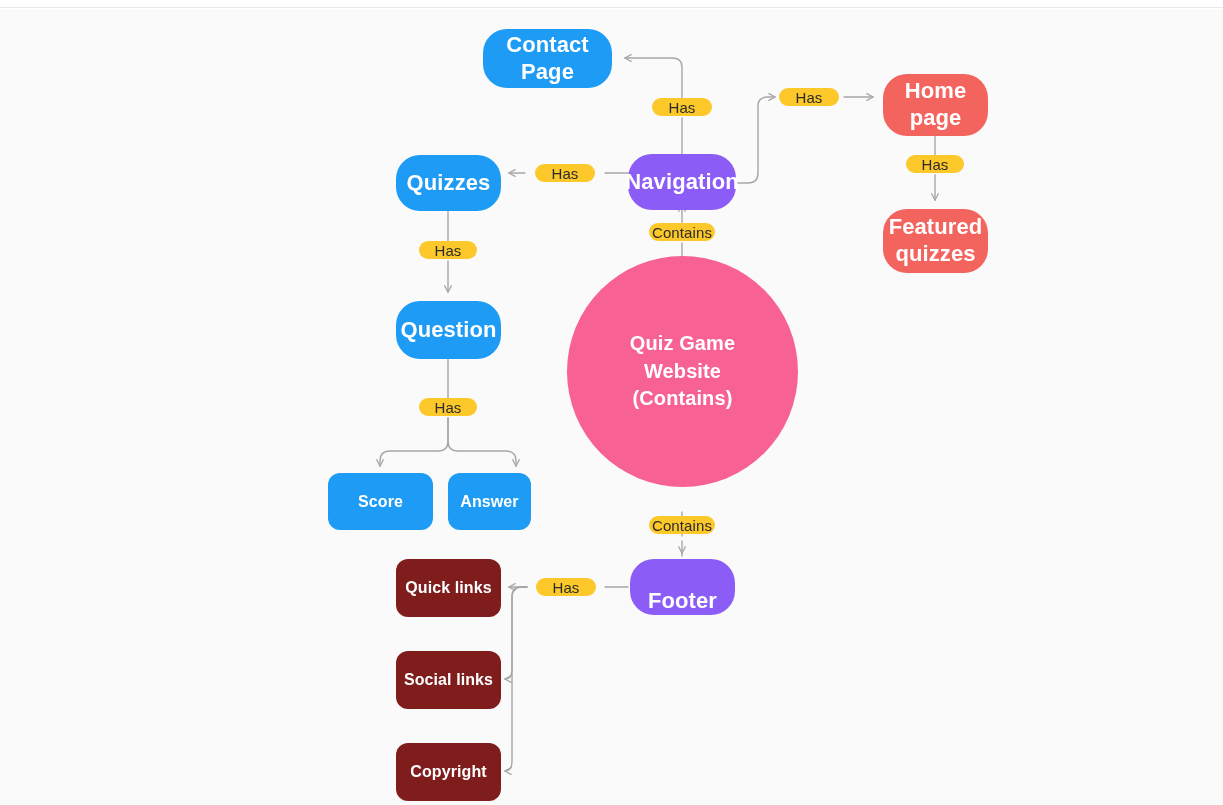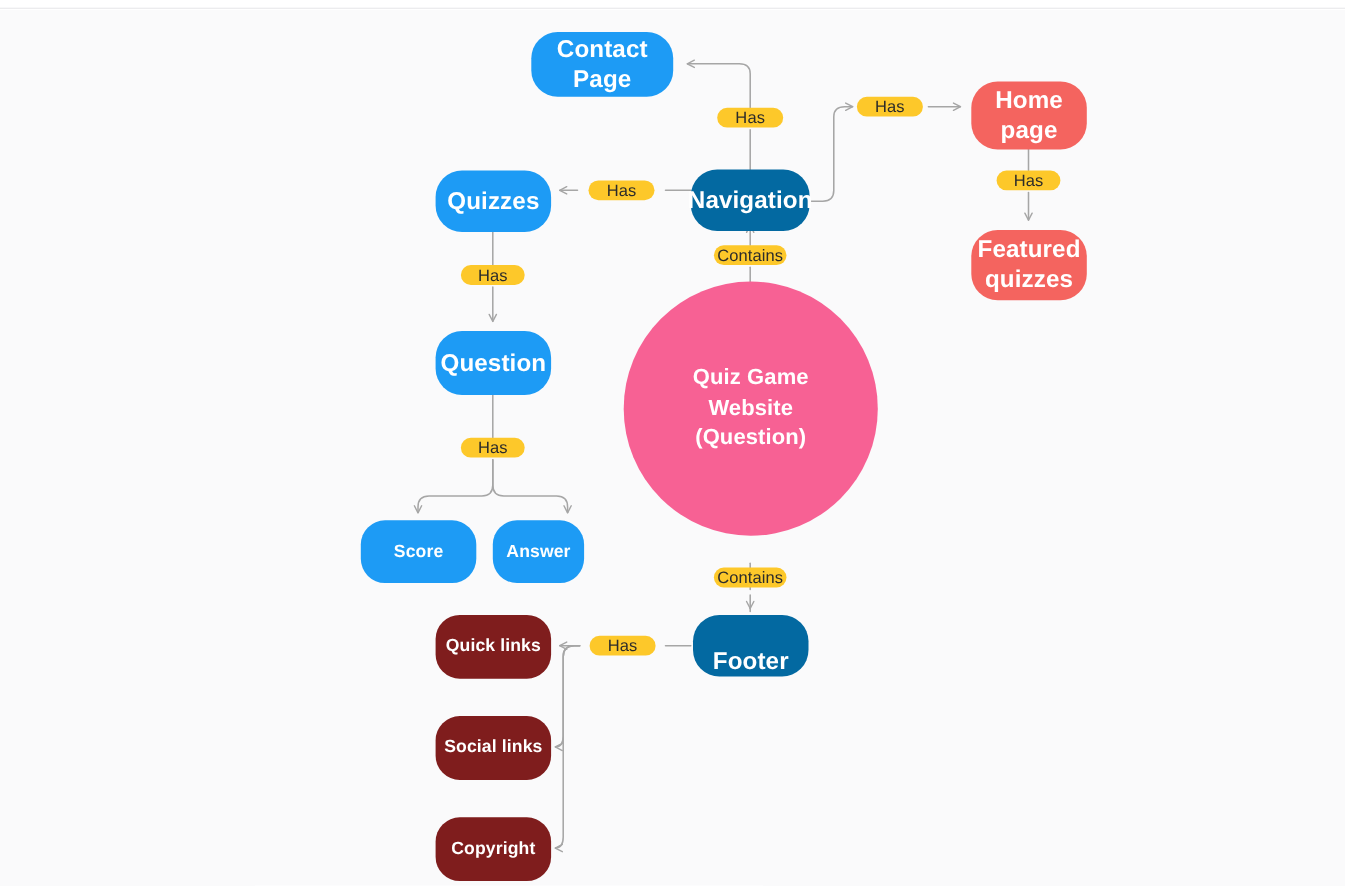--- a/index.html
+++ b/index.html
@@ -56,27 +56,27 @@
     border-radius: 22px;
     letter-spacing: 0.1px;
   }
   .node.root {
     border-radius: 50%;
     font-size: 20px;
     line-height: 1.38;
     padding: 0 20px;
   }
   .node.blue   { background: #1d9bf5; }
-  .node.purple { background: #0369a1; }
+  .node.purple { background: #8b5cf6; }
   .node.red    { background: #f4645f; }
   .node.terra  { background: #7f1d1d; }
   .node.pink   { background: #f76194; }
 
   .node.lvl1 { font-size: 22px; border-radius: 24px; }
-  .node.lvl2 { font-size: 16px; border-radius: 22px; }
+  .node.lvl2 { font-size: 16px; border-radius: 12px; }
 
   .edge-label {
     position: absolute;
     box-sizing: border-box;
     background: #fdc82a;
     color: #2b2b2b;
     font-size: 15px;
     font-weight: normal;
     border-radius: 9px;
     height: 18px;
@@ -134,21 +134,21 @@
         <path d="M527,578 L509,578" marker-end="url(#ah)"></path>
         <path d="M527,578 L522,578 Q512,578 512,588 L512,660 Q512,670 505,670" marker-end="url(#ah)"></path>
         <path d="M527,578 L522,578 Q512,578 512,588 L512,752 Q512,762 505,762" marker-end="url(#ah)"></path>
       </g>
     </svg>
 
     <div class="node root pink" style="left:567px; top:247px; width:231px; height:231px;">
       <div>
         <div>Quiz Game</div>
         <div>Website</div>
-        <div>(Question)</div>
+        <div>(Contains)</div>
       </div>
     </div>
 
     <div class="node lvl1 blue" style="left:483px; top:20px; width:129px; height:59px;">
       <span>Contact Page</span>
     </div>
 
     <div class="node lvl1 purple" style="left:628px; top:145px; width:108px; height:56px;">
       <span>Navigation</span>
     </div>

